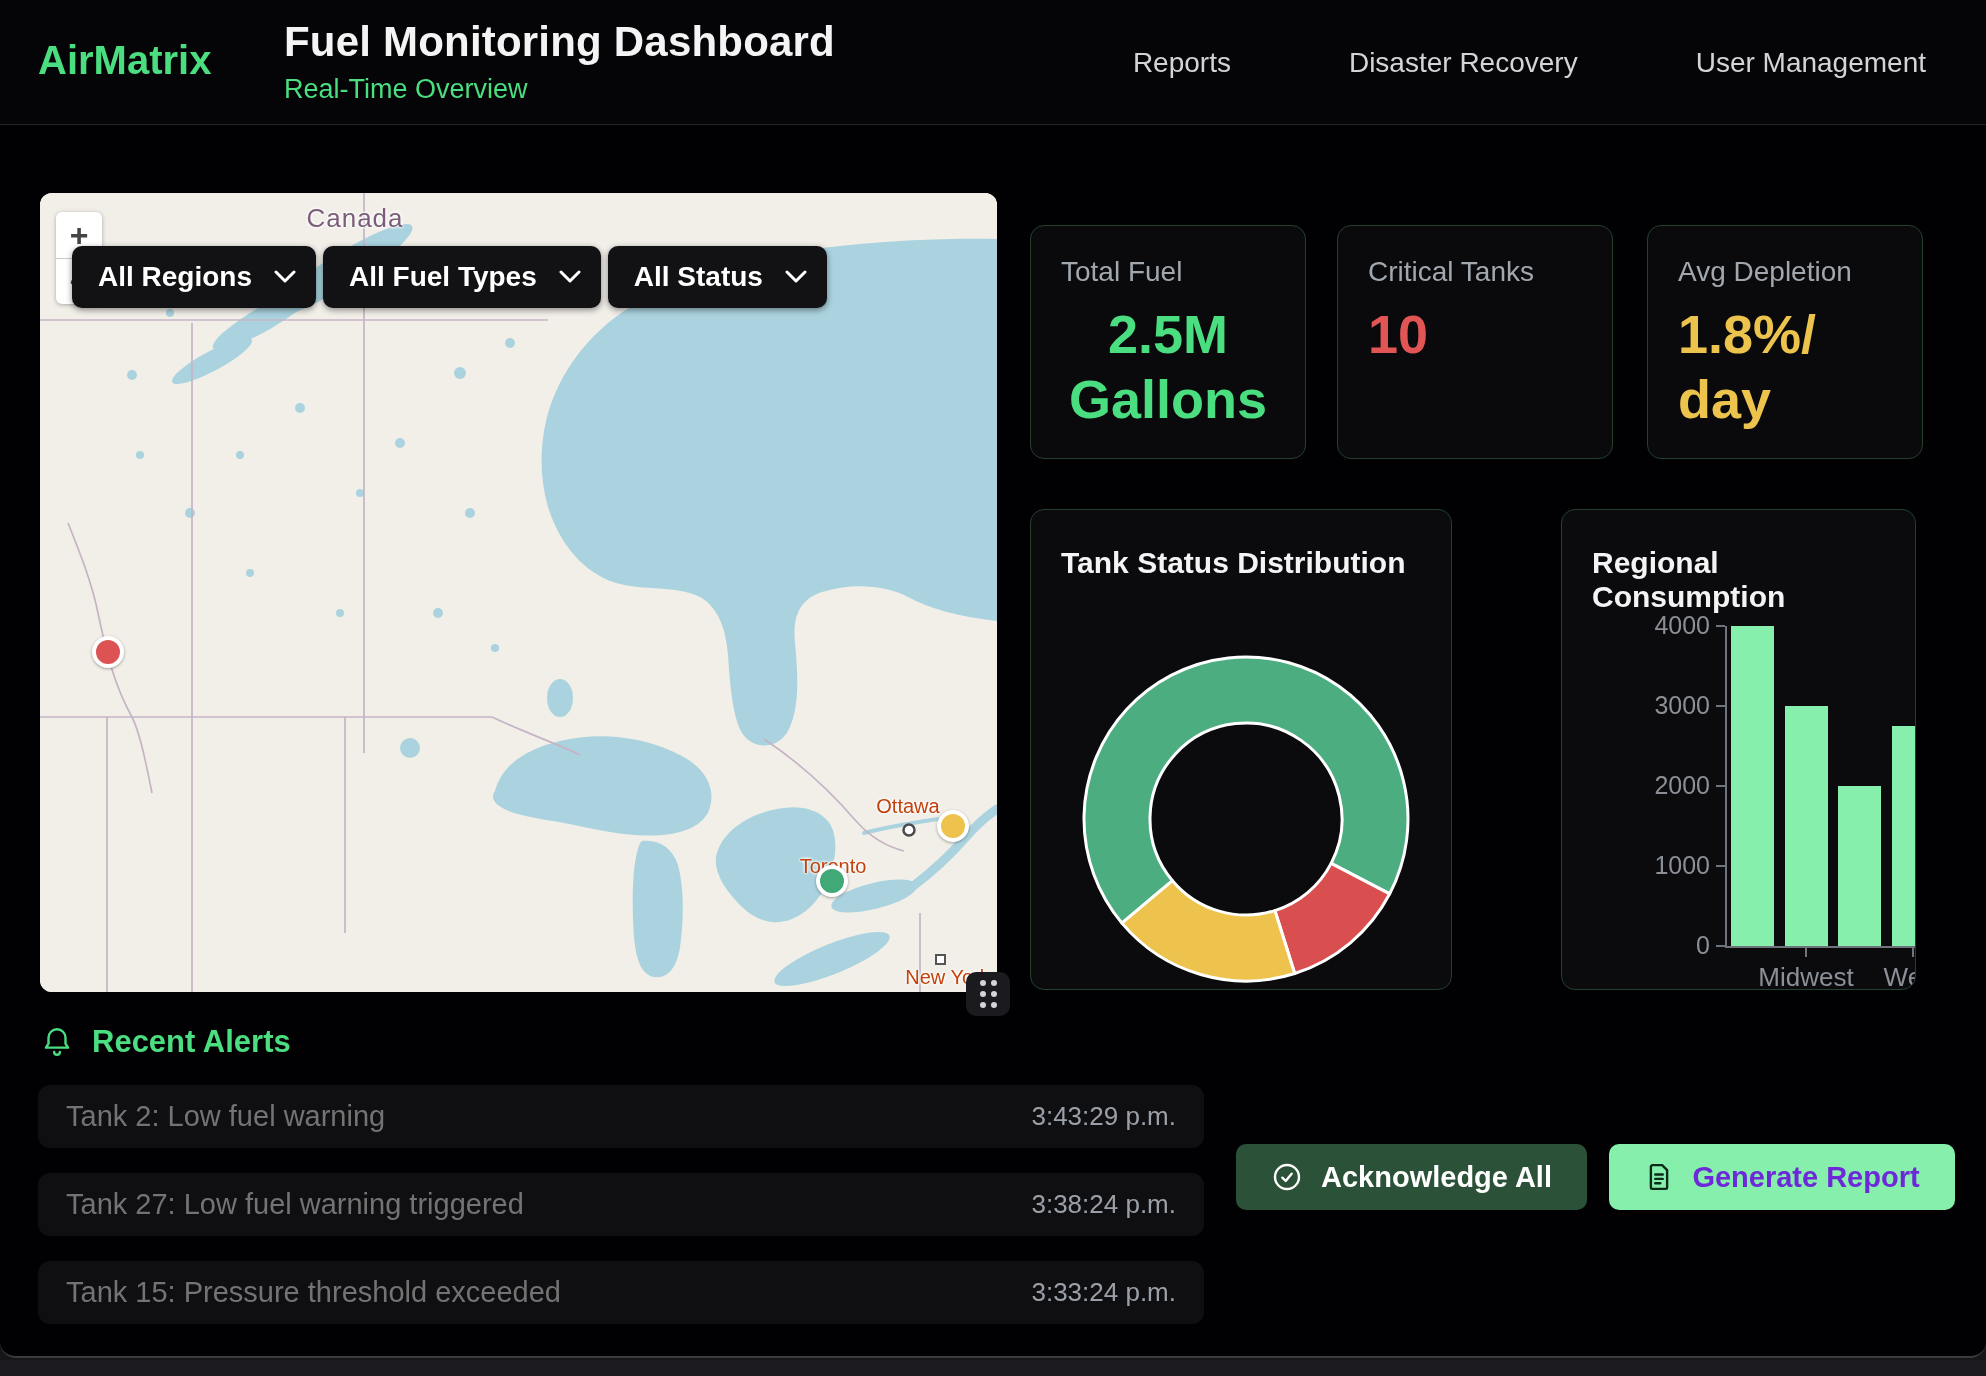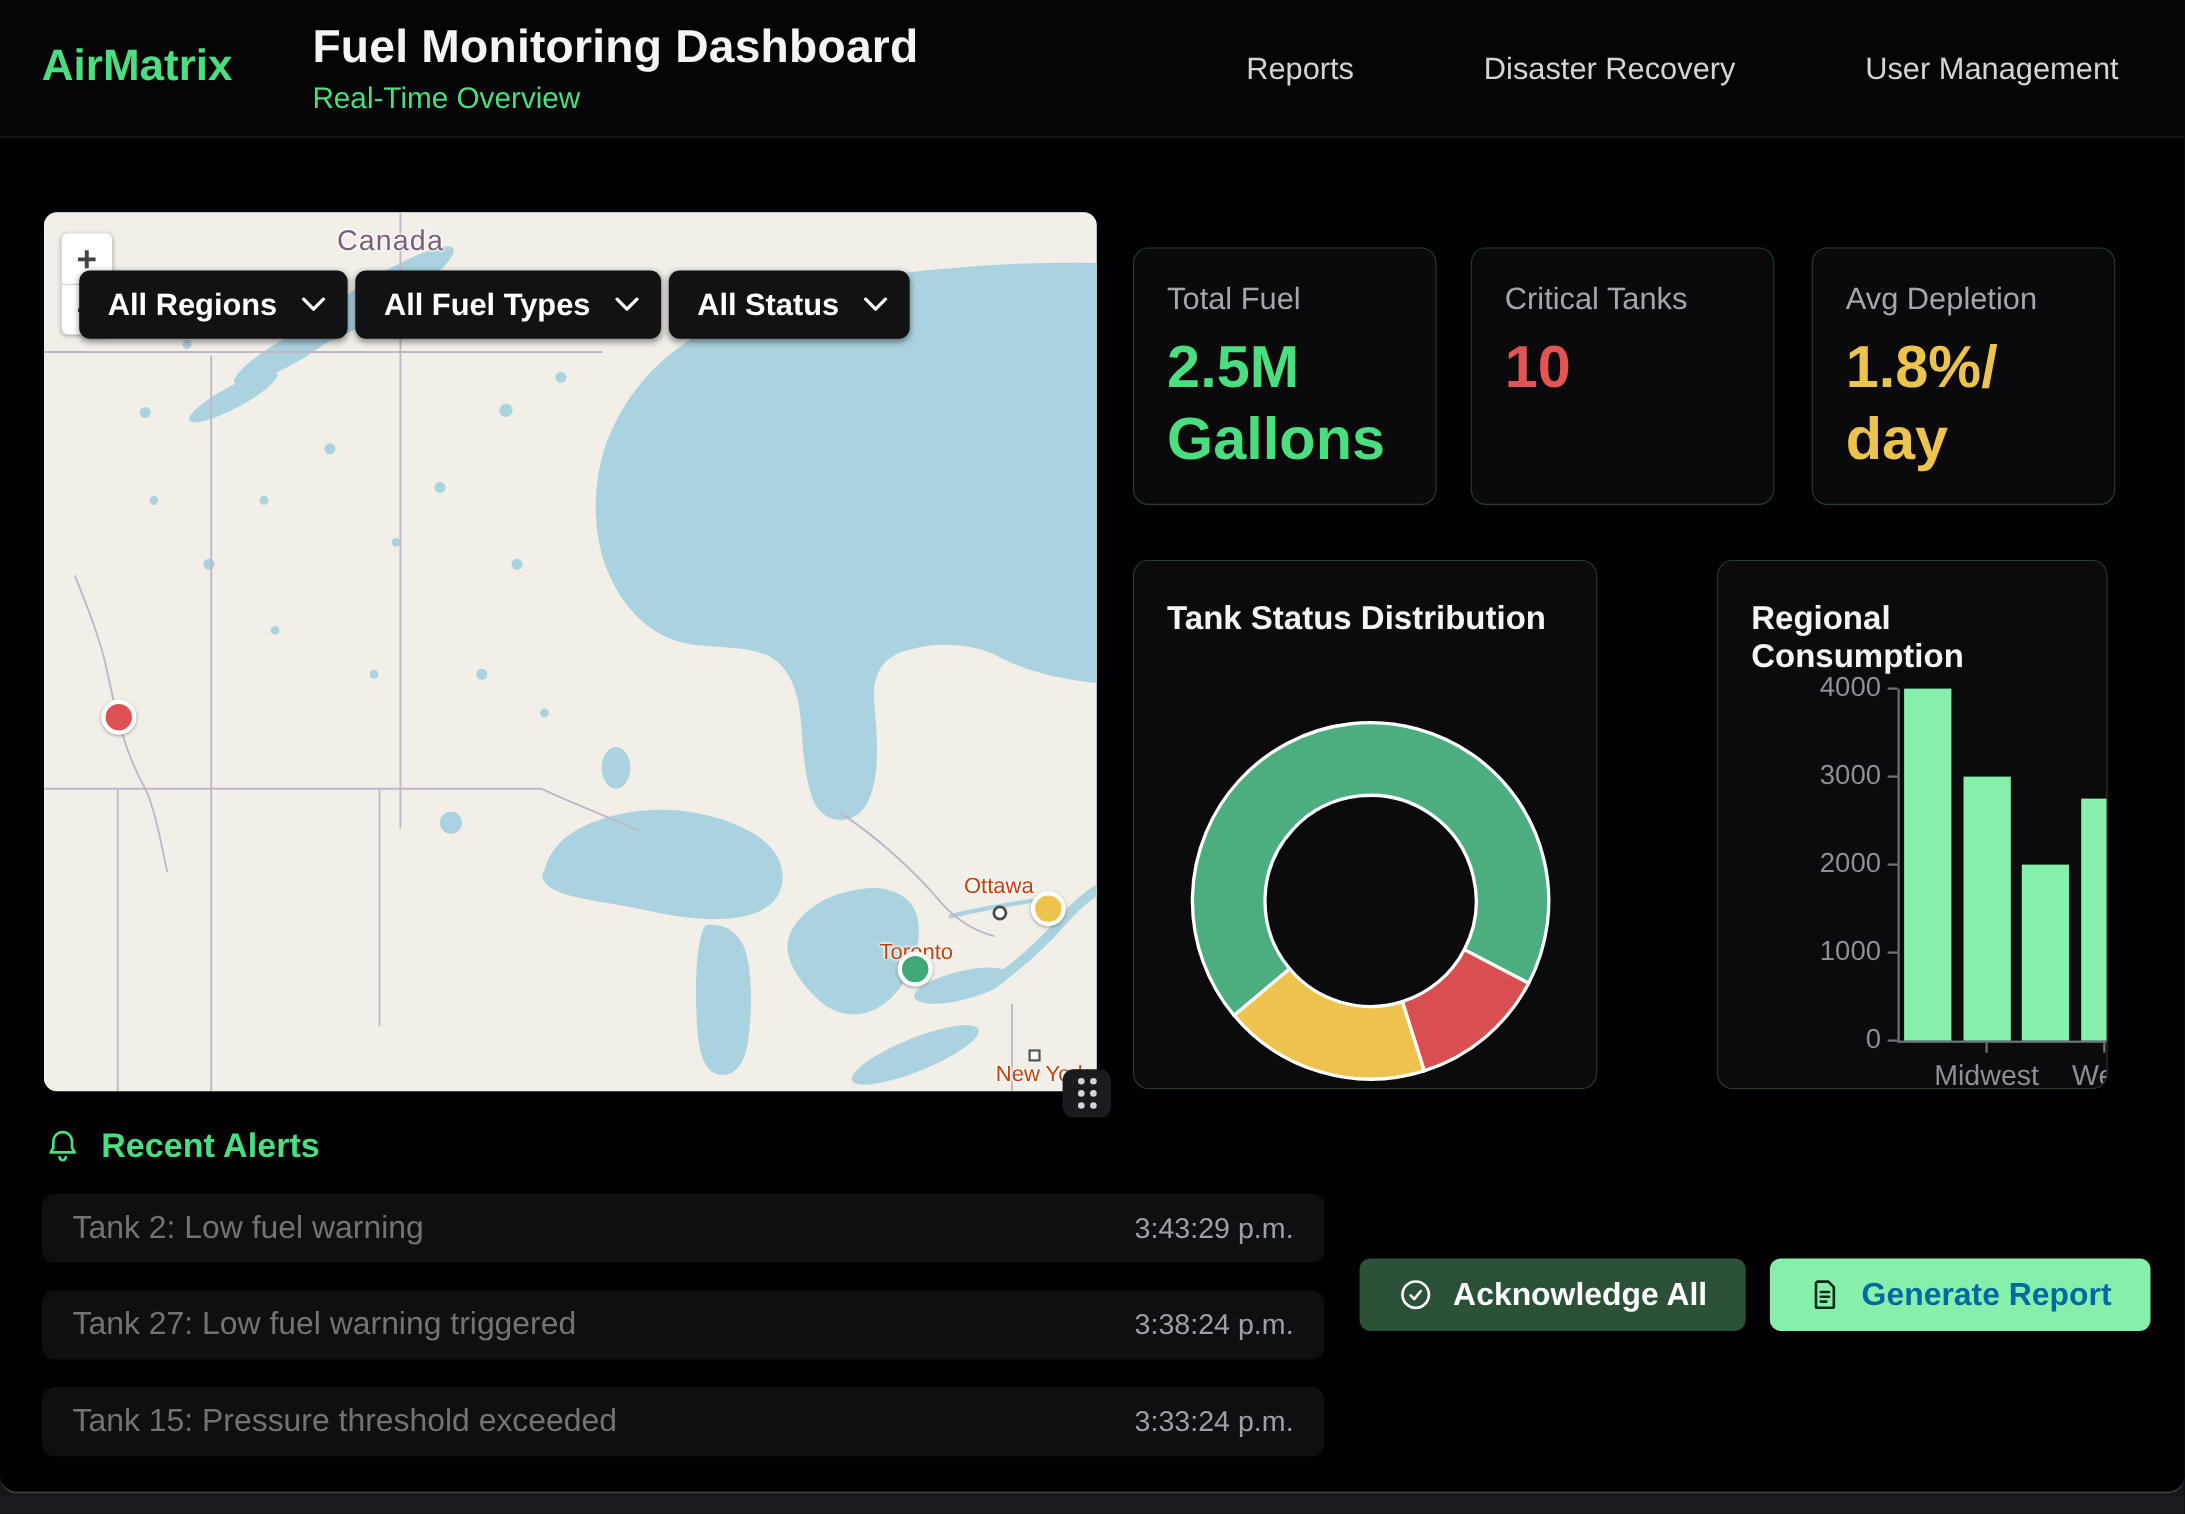--- a/index.html
+++ b/index.html
@@ -41,21 +41,21 @@
           border-radius:10px; display:grid; grid-template-columns:repeat(2,6px); grid-template-rows:repeat(3,6px);
           gap:5px; align-content:center; justify-content:center; cursor:grab; }
   .grip i { width:6px; height:6px; border-radius:50%; background:#d4d4d8; }
 
   
   .stat-card { position:absolute; top:225px; width:276px; height:234px; background:#0a0a0c;
                border:1.5px solid #24402f; border-radius:14px; padding:30px; }
   .stat-label { font-size:28px; color:#a1a7ae; }
   .stat-value { font-size:54px; font-weight:bold; margin-top:14px; line-height:1.2; overflow-wrap:break-word; }
   #stat-0 { left:1030px; } #stat-1 { left:1337px; } #stat-2 { left:1647px; }
-  #stat-0 .stat-value { max-width:225px; } #stat-2 .stat-value { max-width:155px; }
+  #stat-0 .stat-value { max-width:225px;text-align:center; } #stat-2 .stat-value { max-width:155px; }
 
   
   .chart-card { position:absolute; top:509px; height:481px; background:#0b0b0d;
                 border:1.5px solid #24402f; border-radius:14px; overflow:hidden; }
   #donut-card { left:1030px; width:422px; }
   #bar-card { left:1561px; width:355px; }
   .chart-title { position:absolute; left:30px; top:36px; font-size:30px; font-weight:bold; color:#f4f4f5; }
   #donut-svg { position:absolute; left:-4px; top:94px; }
   .bar-plot { position:absolute; inset:0; }
   .axis { position:absolute; background:#6f737b; }
@@ -70,21 +70,21 @@
                border-radius:12px; display:flex; align-items:center; justify-content:space-between;
                padding:0 28px; cursor:pointer; }
   .alert-text { font-size:29px; color:#737373; }
   .alert-time { font-size:26px; color:#9ba0a8; }
   #alert-0 { top:1085px; } #alert-1 { top:1173px; } #alert-2 { top:1261px; }
 
   
   .btn { position:absolute; top:1144px; height:66px; border-radius:10px; display:flex; align-items:center;
          justify-content:center; gap:18px; font-size:29px; font-weight:bold; cursor:pointer; border:none; }
   #btn-ack { left:1236px; width:351px; background:#2b5138; color:#fff; }
-  #btn-report { left:1609px; width:346px; background:#86efac; color:#0369a1; }
+  #btn-report { left:1609px; width:346px; background:#86efac; color:#6d28d9; }
 
   .hscrollbar { position:absolute; left:0; top:1360px; width:1986px; height:16px; background:#1c1c20; }
 </style>
 </head>
 <body>
 
 <div id="app">
  <div class="shell">
 
   <div class="header">

